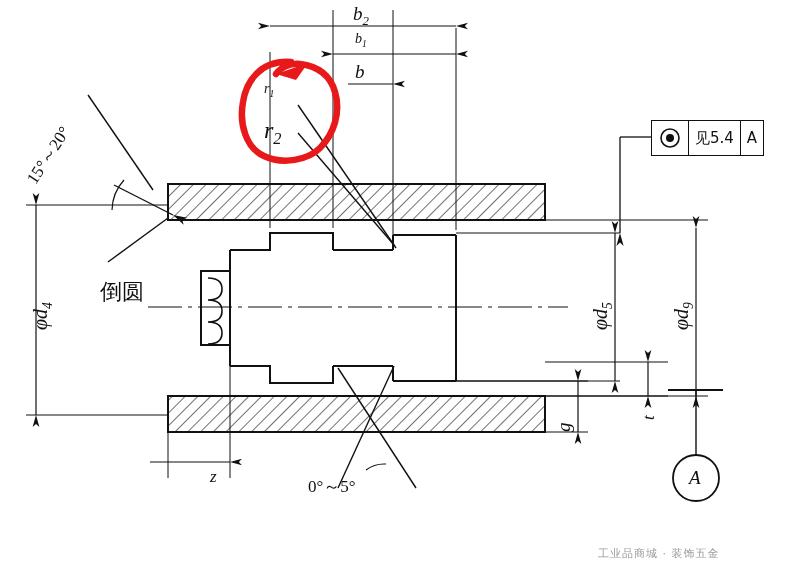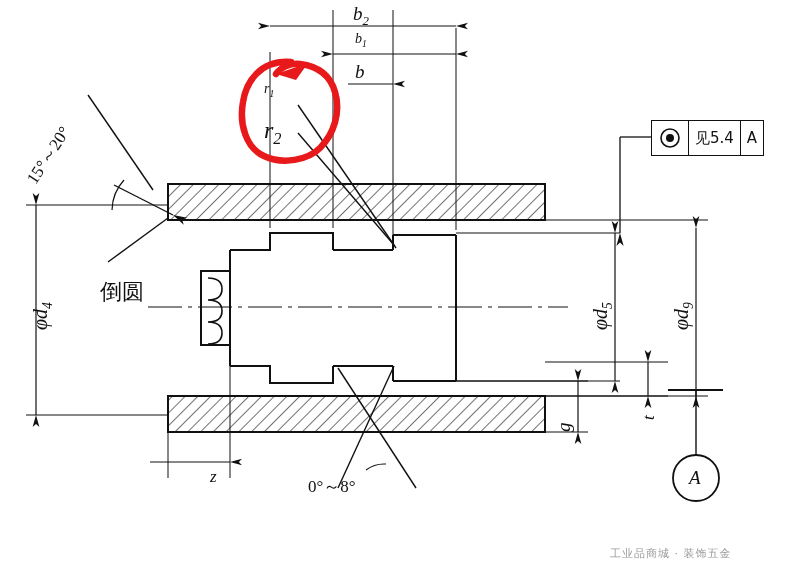--- a/index.html
+++ b/index.html
@@ -66,21 +66,20 @@
     letter-spacing: 0px;
   }
   .watermark2 {
     position: absolute;
     left: 590px;
     top: 546px;
     font-family: "DejaVu Sans", sans-serif;
     font-size: 11px;
     color: #9a9a9a;
     letter-spacing: 1px;
-    margin-left: 12px;
   }
   .tolbox {
     position: absolute;
     left: 643px;
     top: 120px;
     height: 34px;
     border: 1.6px solid #111;
     display: flex;
     align-items: stretch;
     background: #fff;
@@ -289,21 +288,21 @@
   <div class="lbl ital" style="left:546px; top:432px; font-size:19px;">
     <span style="display:inline-block; transform:rotate(-90deg); transform-origin:left top;">g</span>
   </div>
 
   <div class="lbl ital" style="left:632px; top:420px; font-size:17px;">
     <span style="display:inline-block; transform:rotate(-90deg); transform-origin:left top;">t</span>
   </div>
 
   <div class="lbl ital" style="left:202px; top:468px; font-size:17px;">z</div>
 
-  <div class="lbl" style="left:300px; top:478px; font-size:17px;">0°～8°</div>
+  <div class="lbl" style="left:300px; top:478px; font-size:17px;">0°～5°</div>
 
   <div class="lbl ital" style="left:681px; top:468px; font-size:19px;">A</div>
 
   <div class="tolbox">
     <div class="tolcell tol-sym">
       <svg width="24" height="24" viewBox="0 0 24 24">
         <circle cx="12" cy="12" r="9" fill="none" stroke="#111" stroke-width="1.6"></circle>
         <circle cx="12" cy="12" r="4" fill="#111"></circle>
       </svg>
     </div>

